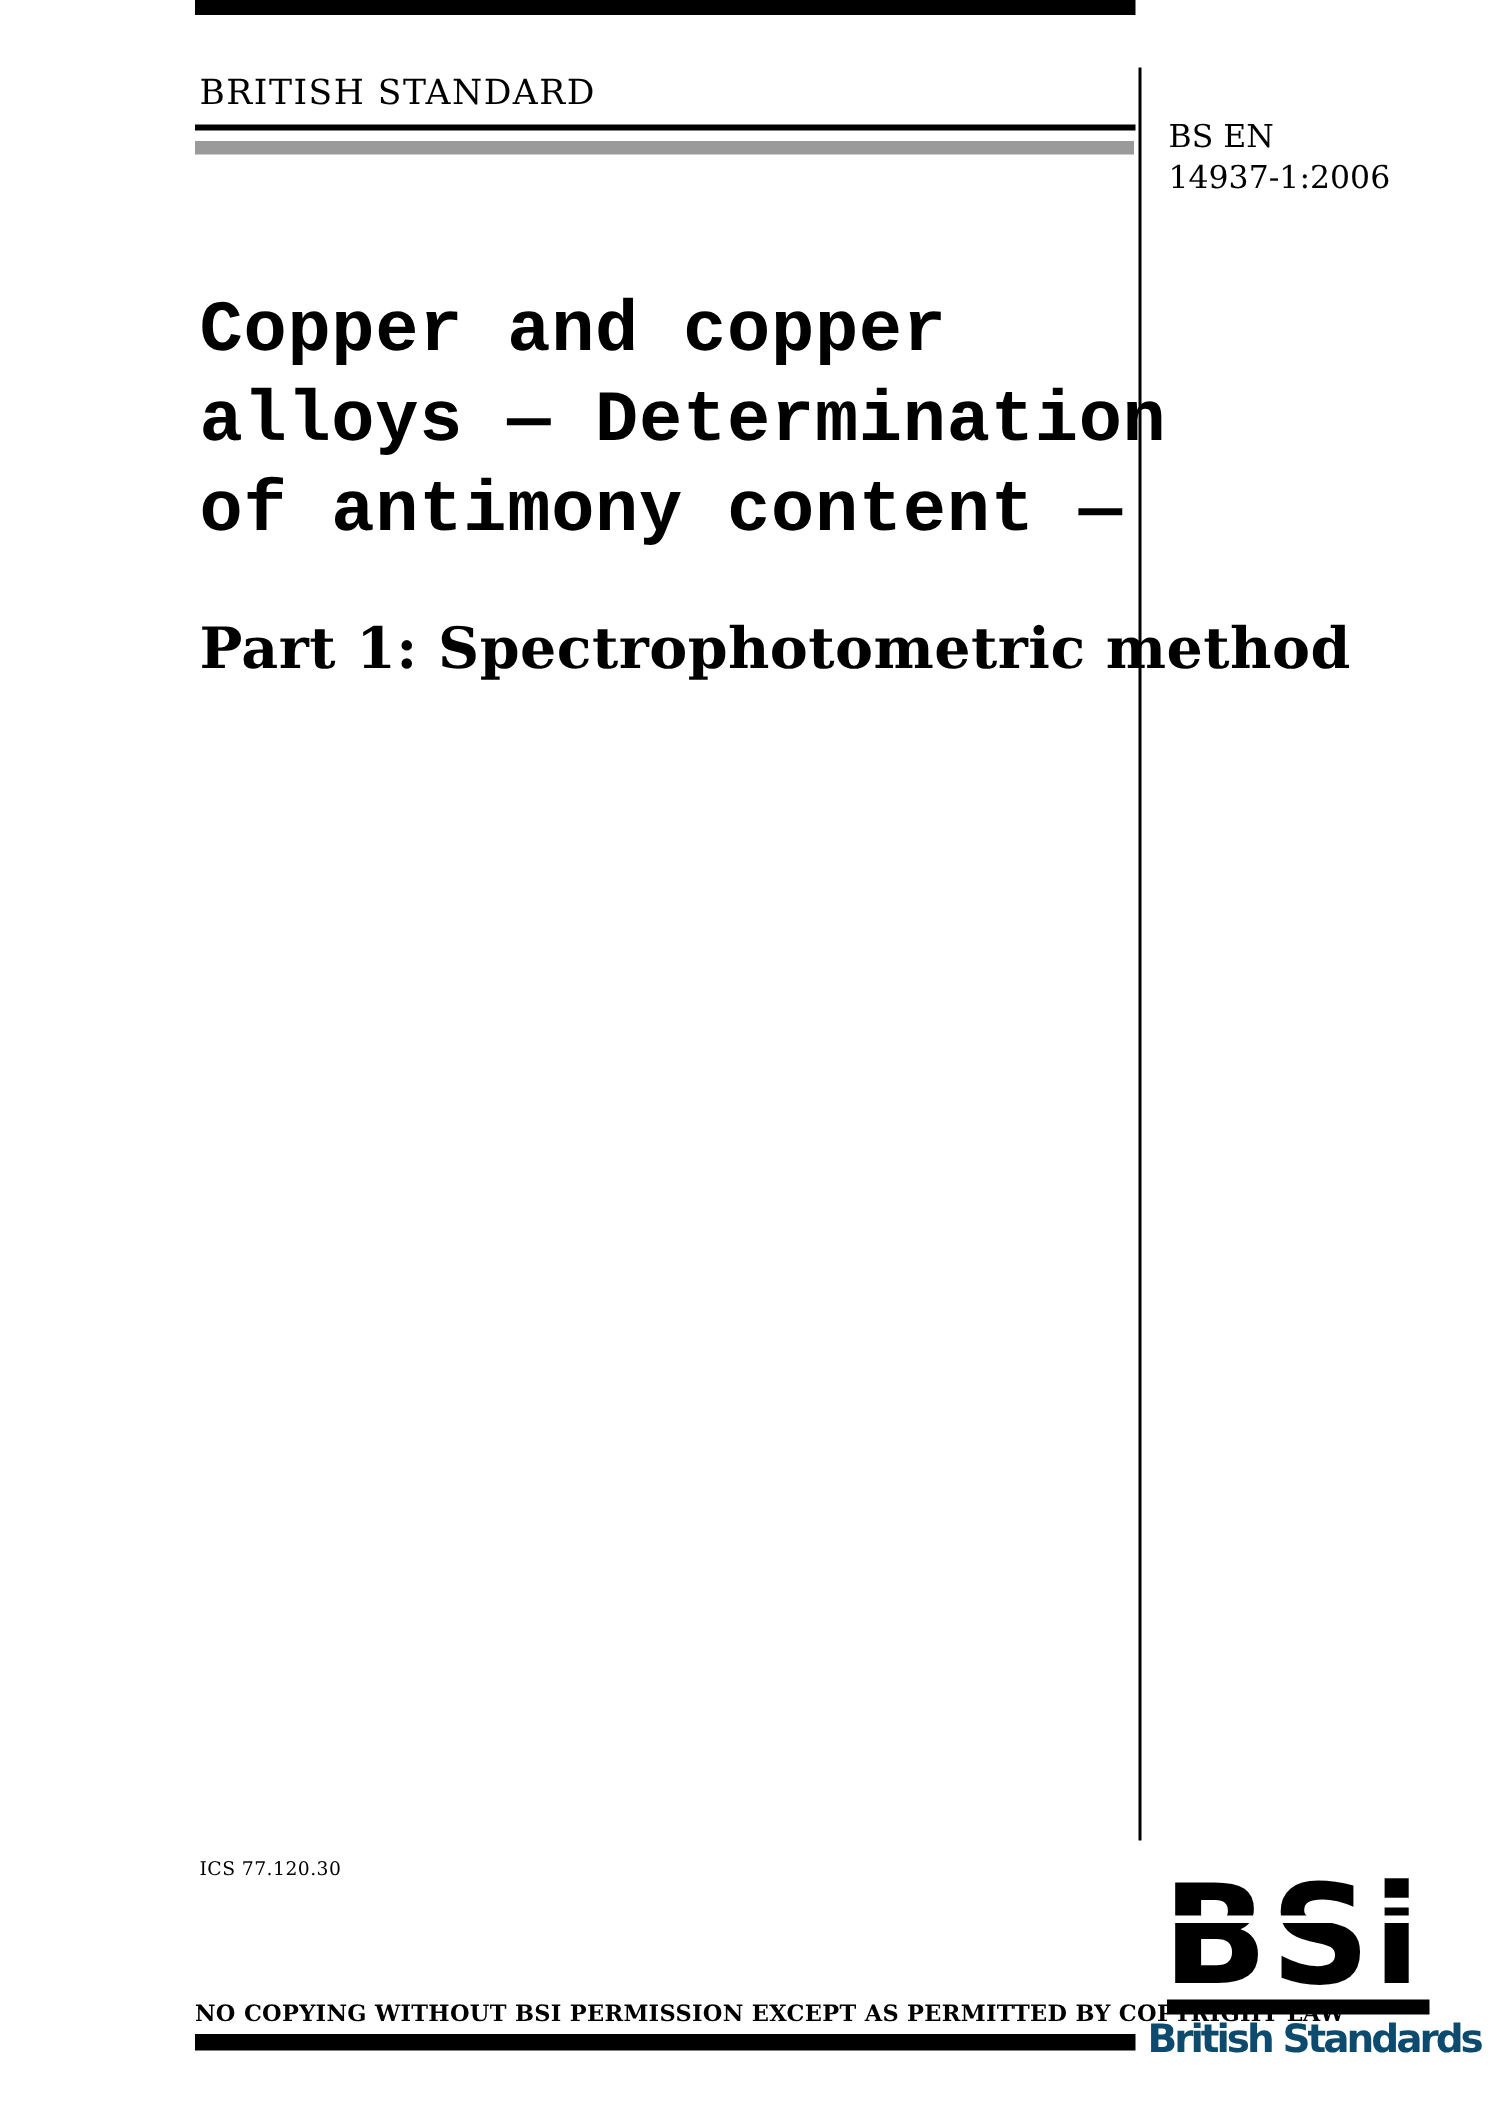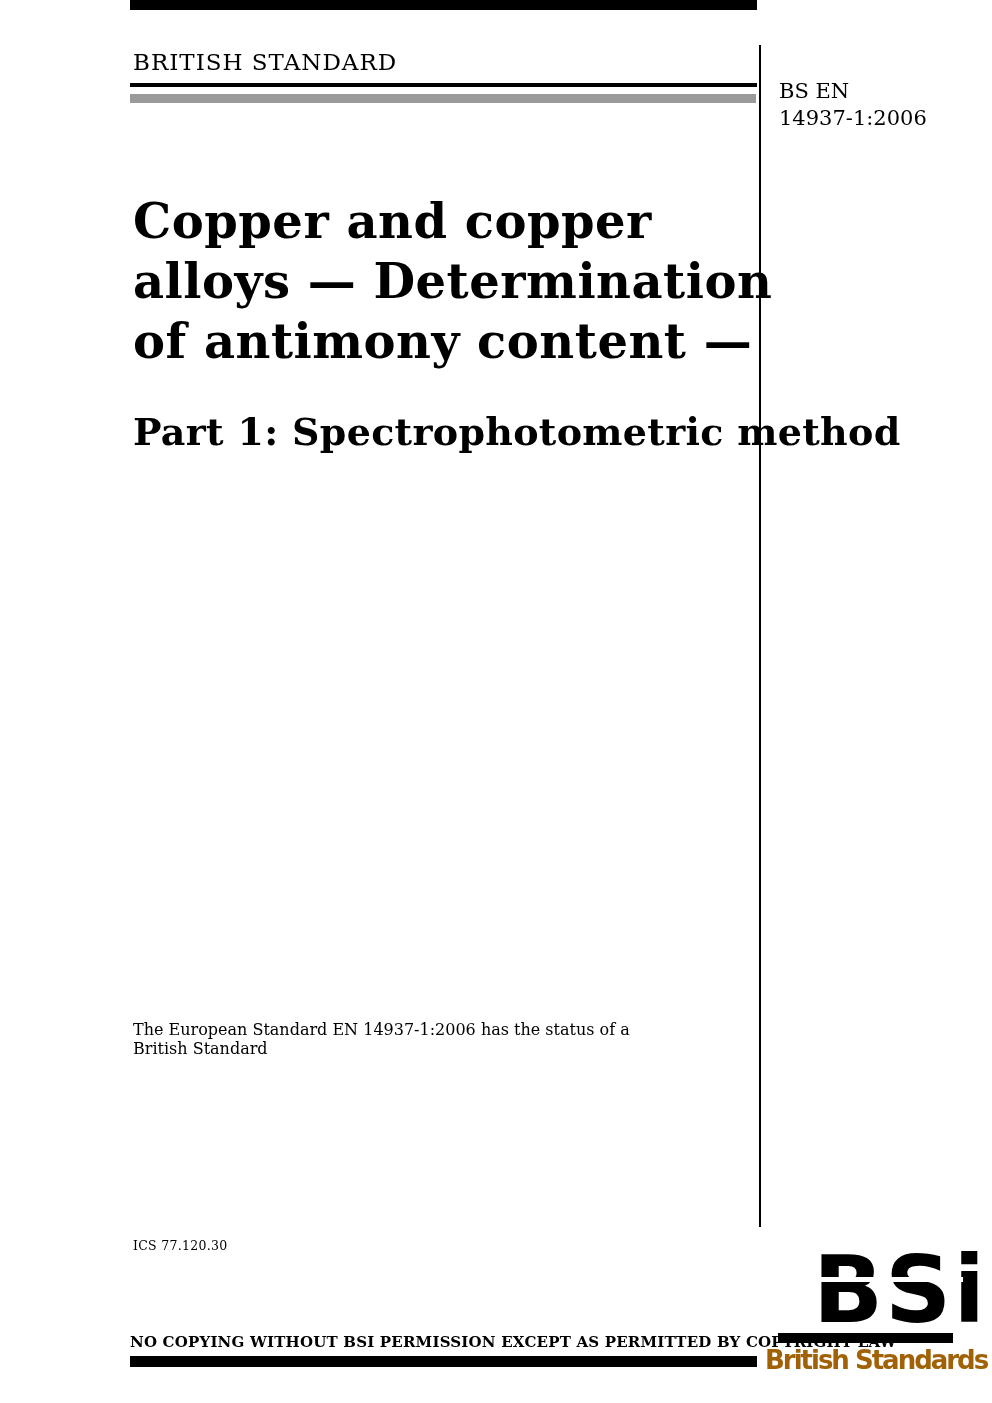--- a/index.html
+++ b/index.html
@@ -52,20 +52,21 @@
   }
 
   
   .doc-title {
     left: 133px; top: 191px;
     font-size: 48px;
     font-weight: bold;
     line-height: 60px;
     white-space: pre-line;
     letter-spacing: 0.5px;
+    font-family: Liberation Mono, monospace;
   }
   .doc-subtitle {
     left: 133px; top: 409px;
     font-size: 38px;
     font-weight: bold;
     letter-spacing: 0.3px;
     white-space: nowrap;
   }
 
   
@@ -101,63 +102,60 @@
   }
   .bsi-letters {
     position: absolute;
     left: 12px; top: 0;
     font-family: "DejaVu Sans", "Liberation Sans", sans-serif;
     font-size: 92px;
     font-weight: bold;
     letter-spacing: 2px;
     line-height: 1;
     color: #000000;
-    margin-left: 38px;
   }
   .bsi-slit {
     position: absolute;
     left: 0; top: 32px; width: 200px; height: 5px;
     background: #ffffff;
   }
   .bsi-bar {
     position: absolute;
     left: 15px; top: 88px; width: 175px; height: 10px;
     background: #000000;
   }
   .bsi-caption {
     position: absolute;
     left: 2px; top: 100px;
     font-family: "DejaVu Sans", "Liberation Sans", sans-serif;
     font-size: 26px;
     font-weight: bold;
     letter-spacing: -2px;
     white-space: nowrap;
-    color: #a16207;
+    color: #0c4a6e;
   }
 </style>
 </head>
 <body>
 
 <div class="page">
 
   <div class="abs top-bar"></div>
   <div class="abs brand-label">BRITISH STANDARD</div>
   <div class="abs header-rule"></div>
   <div class="abs header-gray-bar"></div>
   <div class="abs vertical-divider"></div>
   <div class="abs standard-ref">BS EN
 14937-1:2006</div>
 
   <h1 class="abs doc-title" style="margin:0;">Copper and copper
 alloys — Determination
 of antimony content —</h1>
   <h2 class="abs doc-subtitle" style="margin:0;">Part 1: Spectrophotometric method</h2>
 
-  <div class="abs status-note">The European Standard EN 14937-1:2006 has the status of a
-British Standard</div>
   <div class="abs ics-code">ICS 77.120.30</div>
 
   <div class="abs copyright-notice">NO COPYING WITHOUT BSI PERMISSION EXCEPT AS PERMITTED BY COPYRIGHT LAW</div>
   <div class="abs bottom-bar"></div>
 
   <div class="abs bsi-logo">
     <div class="bsi-letters">BSi</div>
     <div class="bsi-slit"></div>
     <div class="bsi-bar"></div>
     <div class="bsi-caption">British Standards</div>

